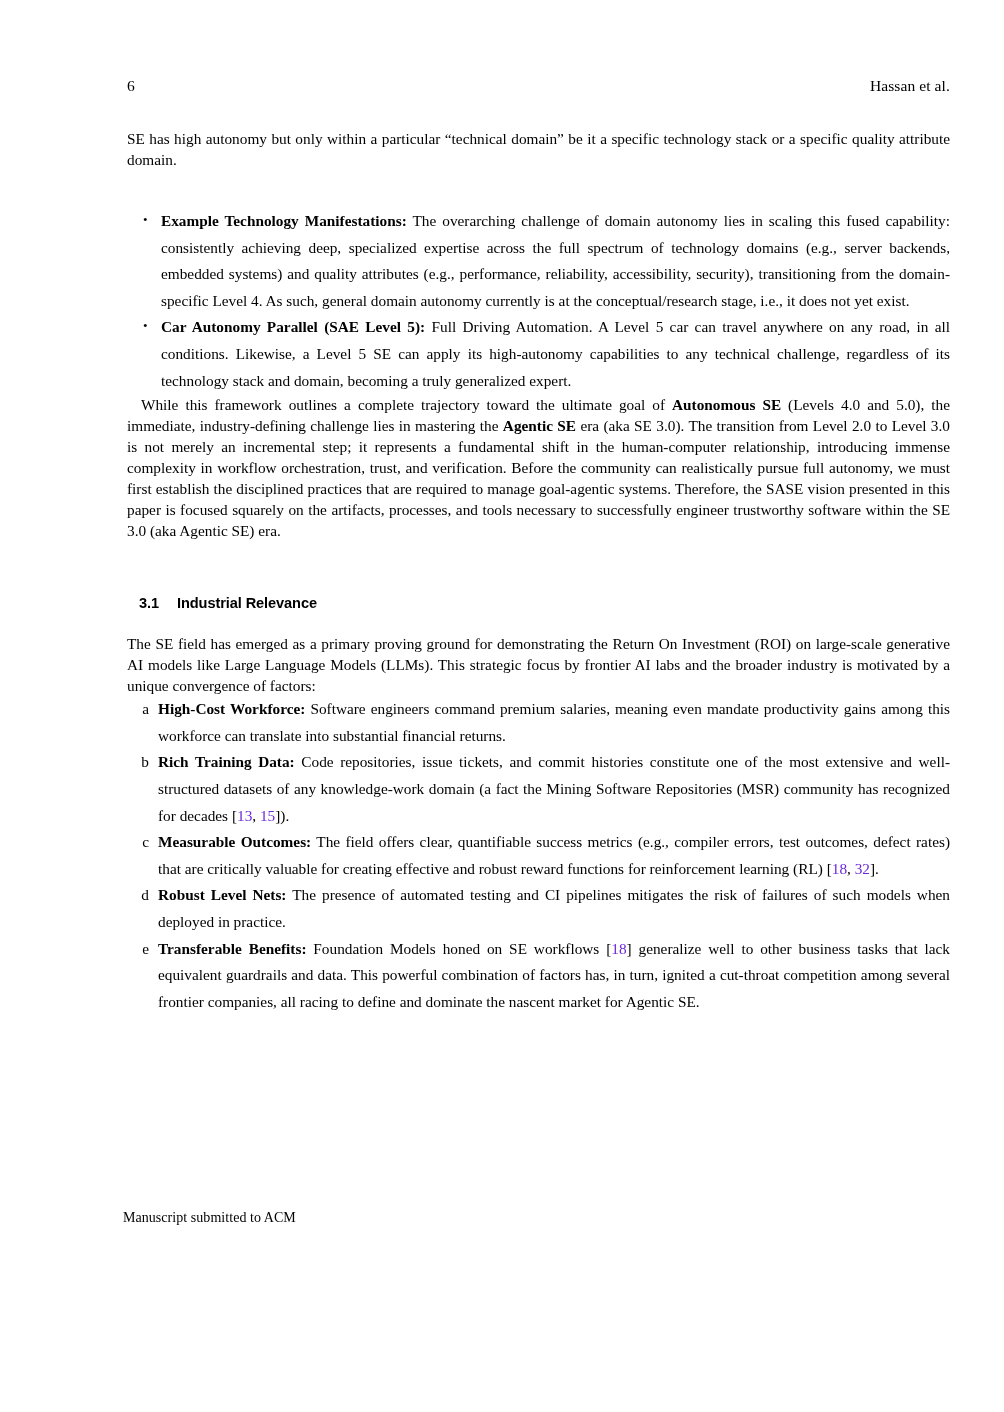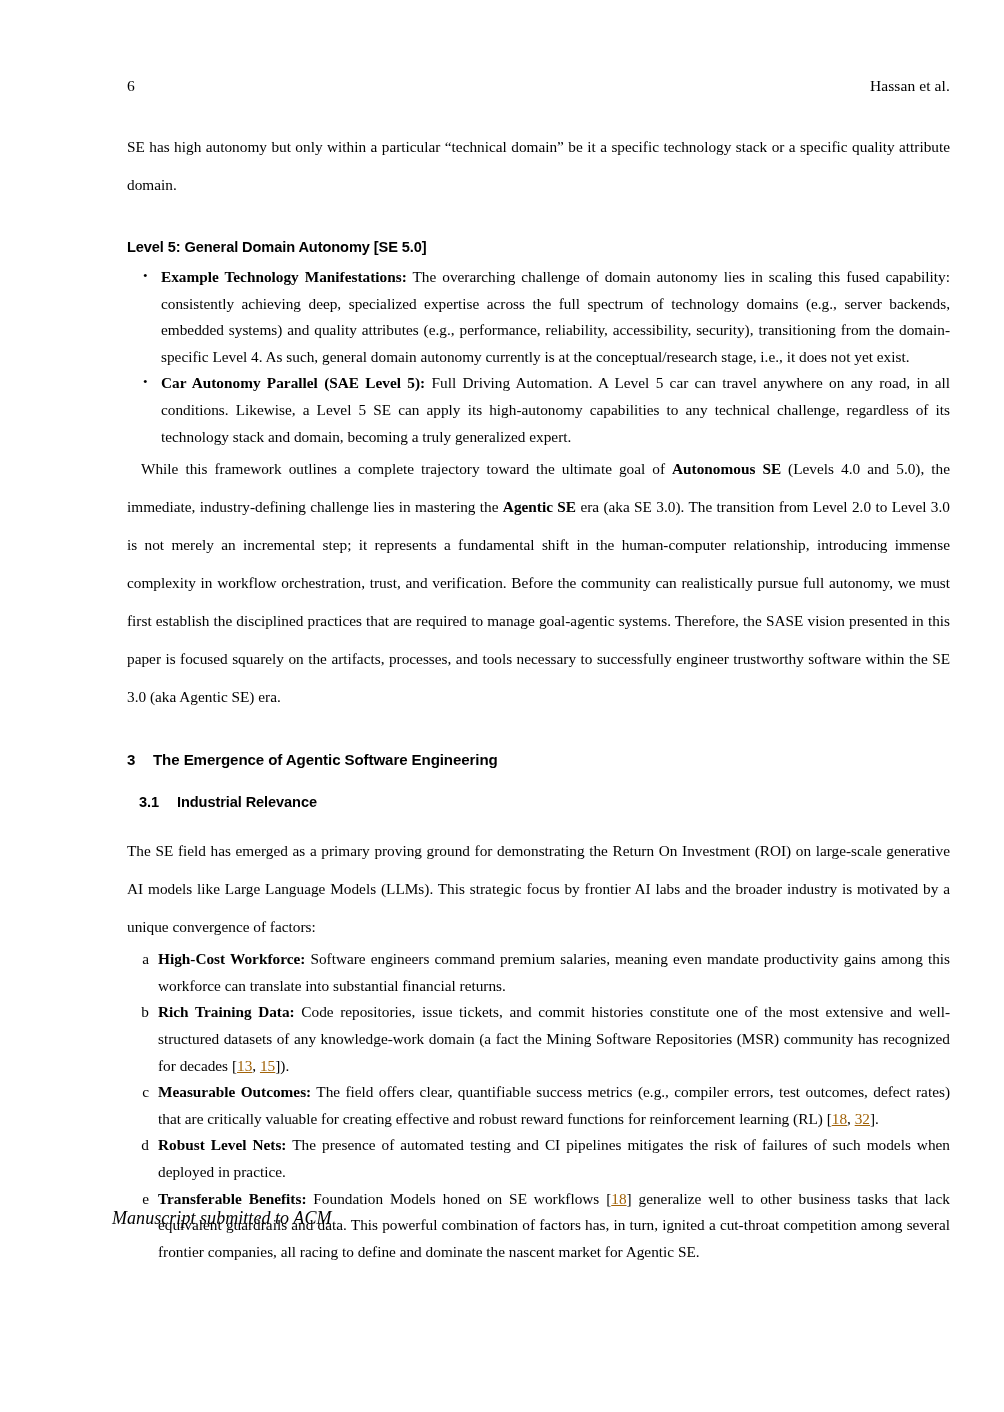--- a/index.html
+++ b/index.html
@@ -34,21 +34,21 @@
   .content {
     position: absolute;
     left: 127px;
     top: 128px;
     width: 823px;
   }
 
   p.body {
     margin: 0;
     font-size: 15.3px;
-    line-height: 38px;
+    line-height: 21px;
     text-align: justify;
     text-justify: inter-word;
     hyphens: manual;
   }
   p.body.indent-first { text-indent: 14px; }
 
   .gap-head { height: 32px; }
   .gap-small { height: 6px; }
 
   h3.level-head {
@@ -115,62 +115,59 @@
   ol.alpha > li > .marker {
     position: absolute;
     left: 0;
     top: 0;
     width: 16px;
     text-align: right;
     font-size: 15.3px;
   }
 
   b, .b { font-weight: bold; }
-  .cite { color: #a16207; text-decoration: underline; }
+  .cite { color: #6d28d9; }
 
   .footer {
     position: absolute;
-    left: 112px;
+    left: 123px;
     top: 1209px;
-    font-size: 18px;
+    font-size: 14px;
     line-height: 18px;
     letter-spacing: 0.05px;
-    font-style: italic;
   }
 </style>
 </head>
 <body>
 
 <div class="page">
 
   <div class="running-head">
     <span class="folio">6</span>
     <span class="authors">Hassan et al.</span>
   </div>
 
   <div class="content">
 
     <p class="body">SE has high autonomy but only within a particular “technical domain” be it a specific technology stack or a specific quality attribute domain.</p>
 
     <div class="gap-head"></div>
 
-    <h3 class="level-head">Level 5: General Domain Autonomy [SE 5.0]</h3>
 
     <div class="gap-small"></div>
 
     <ul class="bullets">
       <li><b>Example Technology Manifestations:</b><span> The overarching challenge of domain autonomy lies in scaling this fused capability: consistently achieving deep, specialized expertise across the full spectrum of technology domains (e.g., server backends, embedded systems) and quality attributes (e.g., performance, reliability, accessibility, security), transitioning from the domain-specific Level 4. As such, general domain autonomy currently is at the conceptual/research stage, i.e., it does not yet exist.</span></li>
       <li><b>Car Autonomy Parallel (SAE Level 5):</b><span> Full Driving Automation. A Level 5 car can travel anywhere on any road, in all conditions. Likewise, a Level 5 SE can apply its high-autonomy capabilities to any technical challenge, regardless of its technology stack and domain, becoming a truly generalized expert.</span></li>
     </ul>
 
     <p class="body indent-first"><span>While this framework outlines a complete trajectory toward the ultimate goal of </span><b>Autonomous SE</b><span> (Levels 4.0 and 5.0), the immediate, industry-defining challenge lies in mastering the </span><b>Agentic SE</b><span> era (aka SE 3.0). The transition from Level 2.0 to Level 3.0 is not merely an incremental step; it represents a fundamental shift in the human-computer relationship, introducing immense complexity in workflow orchestration, trust, and verification. Before the community can realistically pursue full autonomy, we must first establish the disciplined practices that are required to manage goal-agentic systems. Therefore, the SASE vision presented in this paper is focused squarely on the artifacts, processes, and tools necessary to successfully engineer trustworthy software within the SE 3.0 (aka Agentic SE) era.</span></p>
 
     <div class="gap-head"></div>
 
-    <h2 class="sec-head"><span class="num">3</span><span>The Emergence of Agentic Software Engineering</span></h2>
 
     <div class="gap-small"></div>
 
     <h3 class="subsec-head"><span class="num">3.1</span><span>Industrial Relevance</span></h3>
 
     <div class="gap-small"></div>
 
     <p class="body">The SE field has emerged as a primary proving ground for demonstrating the Return On Investment (ROI) on large-scale generative AI models like Large Language Models (LLMs). This strategic focus by frontier AI labs and the broader industry is motivated by a unique convergence of factors:</p>
 
     <ol class="alpha">

